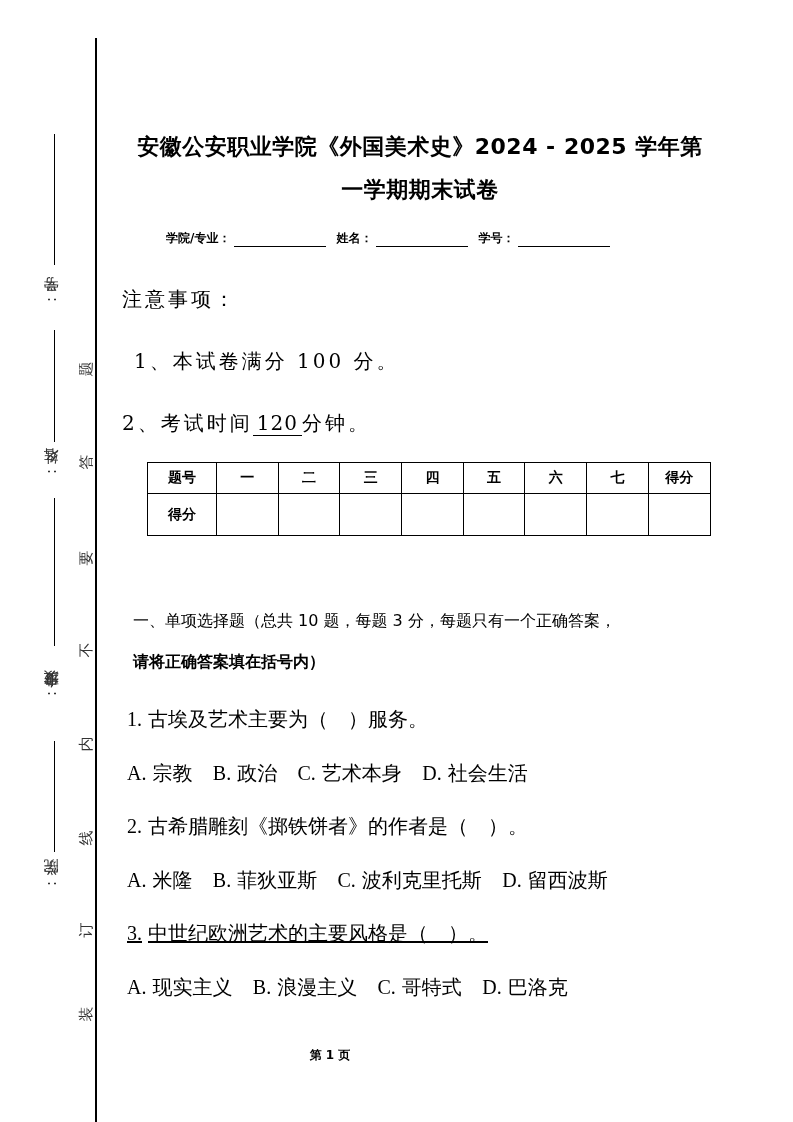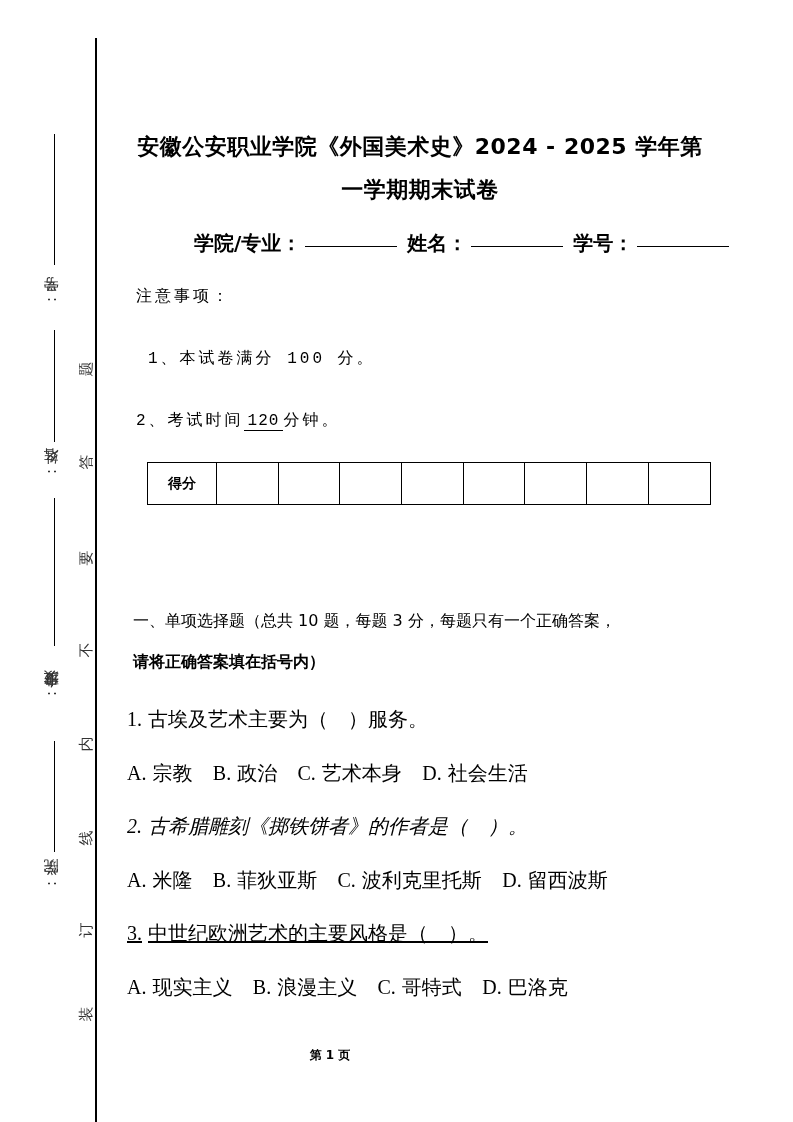--- a/index.html
+++ b/index.html
@@ -70,41 +70,39 @@
     }
     .title-line1 { top: 132px; }
     .title-line2 { top: 175px; }
 
     .info-row {
       position: absolute;
       left: 166px;
       top: 230px;
       font-family: "DejaVu Sans", "Liberation Sans", sans-serif;
       font-weight: bold;
-      font-size: 20px;
+      font-size: 12px;
       white-space: nowrap;
       display: flex;
       align-items: flex-start;
-      margin-left: 28px;
     }
     .info-blank {
       display: inline-block;
       width: 92px;
       border-bottom: 1.3px solid #000;
       height: 16px;
       margin: 0 10px 0 4px;
     }
 
     .body-text {
       position: absolute;
-      left: 136px;
-      font-size: 16px;
+      left: 122px;
+      font-size: 20px;
       letter-spacing: 3px;
       white-space: nowrap;
-      font-family: Liberation Mono, monospace;
     }
     .underline-val {
       display: inline-block;
       border-bottom: 1.2px solid #000;
       padding: 0 4px;
       letter-spacing: 1px;
     }
 
     
     table.score {
@@ -205,20 +203,31 @@
 <div class="body-text" style="top:286px;">注意事项：</div>
 <div class="body-text" style="top:348px;margin-left:12px;">
   <span>1、本试卷满分 100 分。</span>
 </div>
 <div class="body-text" style="top:410px;">
   <span>2、考试时间</span><span class="underline-val">120</span><span>分钟。</span>
 </div>
 
 <table class="score">
   <tbody>
+      <tr class="r1">
+    <td class="first">题号</td>
+    <td class="col">一</td>
+    <td class="col">二</td>
+    <td class="col">三</td>
+    <td class="col">四</td>
+    <td class="col">五</td>
+    <td class="col">六</td>
+    <td class="col">七</td>
+    <td class="col">得分</td>
+  </tr>
   <tr class="r2">
     <td class="first">得分</td>
     <td class="col"></td>
     <td class="col"></td>
     <td class="col"></td>
     <td class="col"></td>
     <td class="col"></td>
     <td class="col"></td>
     <td class="col"></td>
     <td class="col"></td>
@@ -232,21 +241,21 @@
 <div class="q-text" style="top:706px;">
   <span class="q-num">1.</span><span>古埃及艺术主要为（　）服务。</span>
 </div>
 <div class="q-text" style="top:760px;">
   <span class="opt"><span class="opt-letter">A.</span><span>宗教</span></span>
   <span class="opt"><span class="opt-letter">B.</span><span>政治</span></span>
   <span class="opt"><span class="opt-letter">C.</span><span>艺术本身</span></span>
   <span class="opt"><span class="opt-letter">D.</span><span>社会生活</span></span>
 </div>
 
-<div class="q-text" style="top:813px;font-style:italic;">
+<div class="q-text" style="top:813px;">
   <span class="q-num">2.</span><span>古希腊雕刻《掷铁饼者》的作者是（　）。</span>
 </div>
 <div class="q-text" style="top:867px;">
   <span class="opt"><span class="opt-letter">A.</span><span>米隆</span></span>
   <span class="opt"><span class="opt-letter">B.</span><span>菲狄亚斯</span></span>
   <span class="opt"><span class="opt-letter">C.</span><span>波利克里托斯</span></span>
   <span class="opt"><span class="opt-letter">D.</span><span>留西波斯</span></span>
 </div>
 
 <div class="q-text" style="top:920px;text-decoration:underline;">

